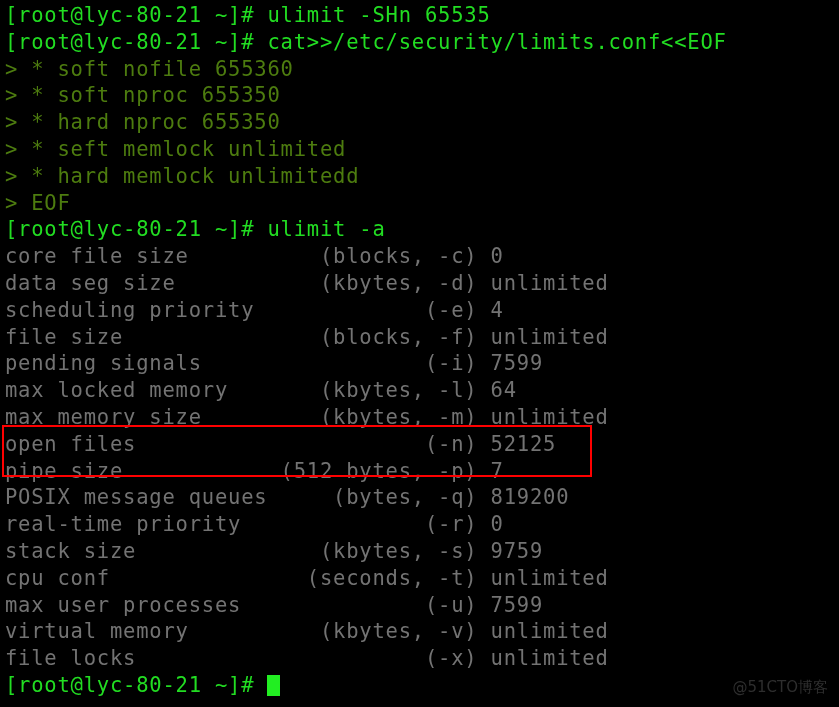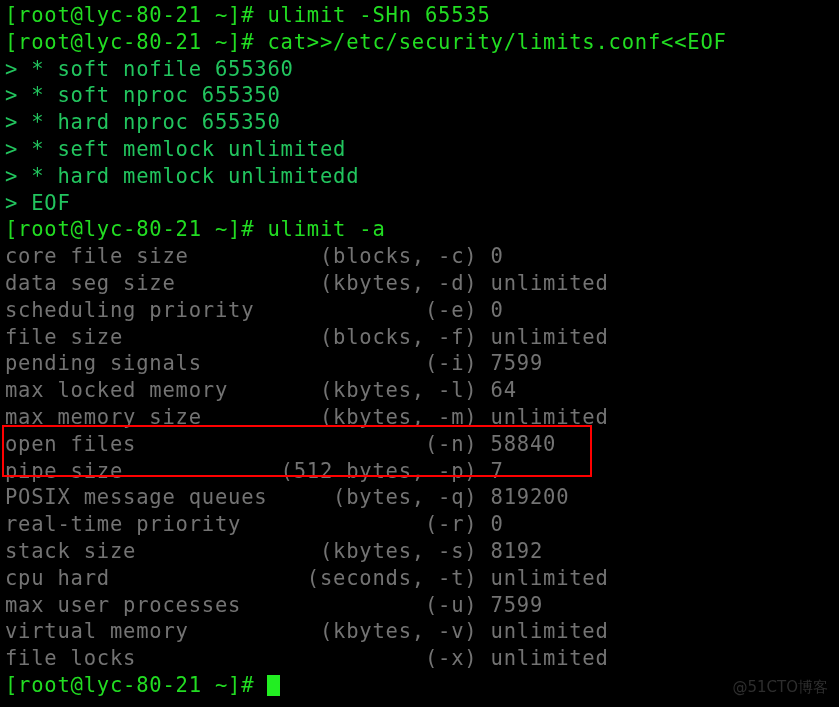--- a/index.html
+++ b/index.html
@@ -25,21 +25,21 @@
     left: 5px;
     top: 2px;
     width: 830px;
   }
   .line {
     white-space: pre;
     height: 26.8px;
     color: #22dd22;
   }
   .line.cmd   { color: #22dd22; }
-  .line.heredoc { color: #22c55e; }
+  .line.heredoc { color: #4d7c0f; }
   .line.out   { color: #737373; }
   .cursor {
     display: inline-block;
     width: 13px;
     height: 21px;
     background: #22ee22;
     vertical-align: -4px;
   }
   #highlight-box {
     position: absolute;
@@ -73,31 +73,31 @@
     <div class="line cmd">[root@lyc-80-21 ~]# cat&gt;&gt;/etc/security/limits.conf&lt;&lt;EOF</div>
     <div class="line heredoc">&gt; * soft nofile 655360</div>
     <div class="line heredoc">&gt; * soft nproc 655350</div>
     <div class="line heredoc">&gt; * hard nproc 655350</div>
     <div class="line heredoc">&gt; * seft memlock unlimited</div>
     <div class="line heredoc">&gt; * hard memlock unlimitedd</div>
     <div class="line heredoc">&gt; EOF</div>
     <div class="line cmd">[root@lyc-80-21 ~]# ulimit -a</div>
     <div class="line out">core file size          (blocks, -c) 0</div>
     <div class="line out">data seg size           (kbytes, -d) unlimited</div>
-    <div class="line out">scheduling priority             (-e) 0</div>
+    <div class="line out">scheduling priority             (-e) 4</div>
     <div class="line out">file size               (blocks, -f) unlimited</div>
     <div class="line out">pending signals                 (-i) 7599</div>
     <div class="line out">max locked memory       (kbytes, -l) 64</div>
     <div class="line out">max memory size         (kbytes, -m) unlimited</div>
-    <div class="line out">open files                      (-n) 58840</div>
+    <div class="line out">open files                      (-n) 52125</div>
     <div class="line out">pipe size            (512 bytes, -p) 7</div>
     <div class="line out">POSIX message queues     (bytes, -q) 819200</div>
     <div class="line out">real-time priority              (-r) 0</div>
-    <div class="line out">stack size              (kbytes, -s) 8192</div>
-    <div class="line out">cpu hard               (seconds, -t) unlimited</div>
+    <div class="line out">stack size              (kbytes, -s) 9759</div>
+    <div class="line out">cpu conf               (seconds, -t) unlimited</div>
     <div class="line out">max user processes              (-u) 7599</div>
     <div class="line out">virtual memory          (kbytes, -v) unlimited</div>
     <div class="line out">file locks                      (-x) unlimited</div>
     <div class="line cmd"><span>[root@lyc-80-21 ~]# </span><span class="cursor"></span></div>
   </div>
 
   <div id="highlight-box"></div>
 
   <div id="watermark">@51CTO博客</div>
 

